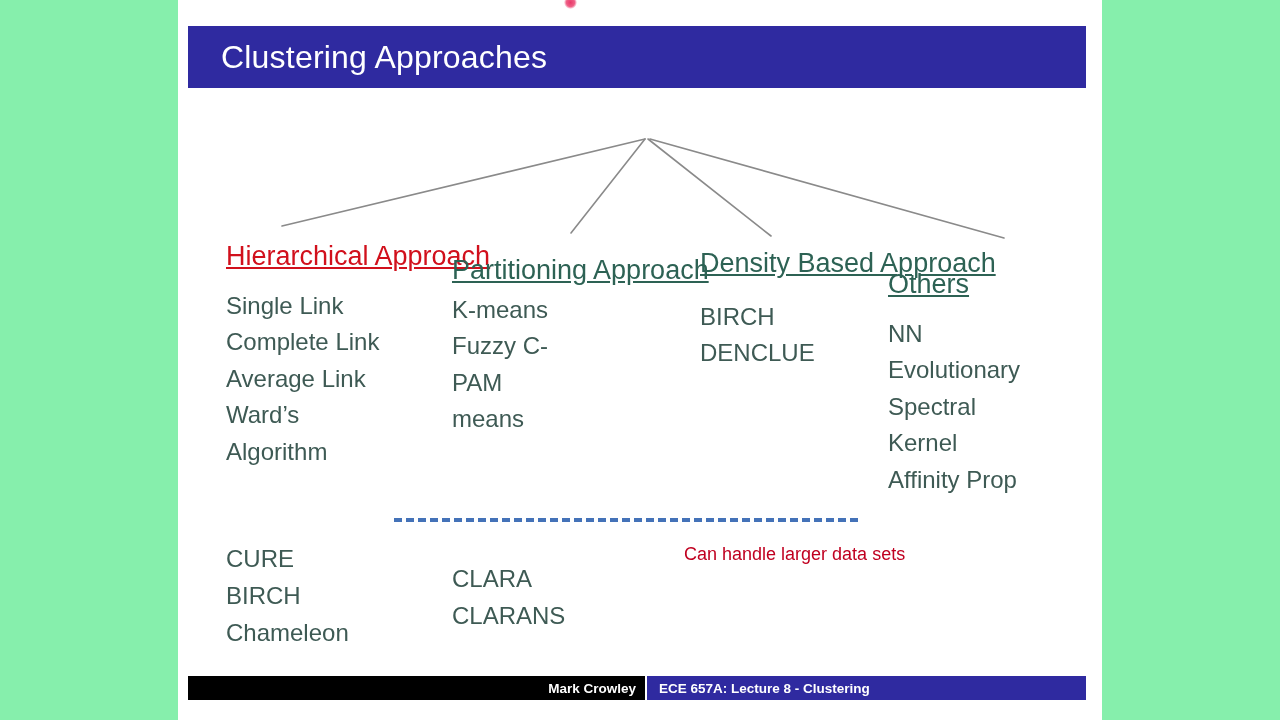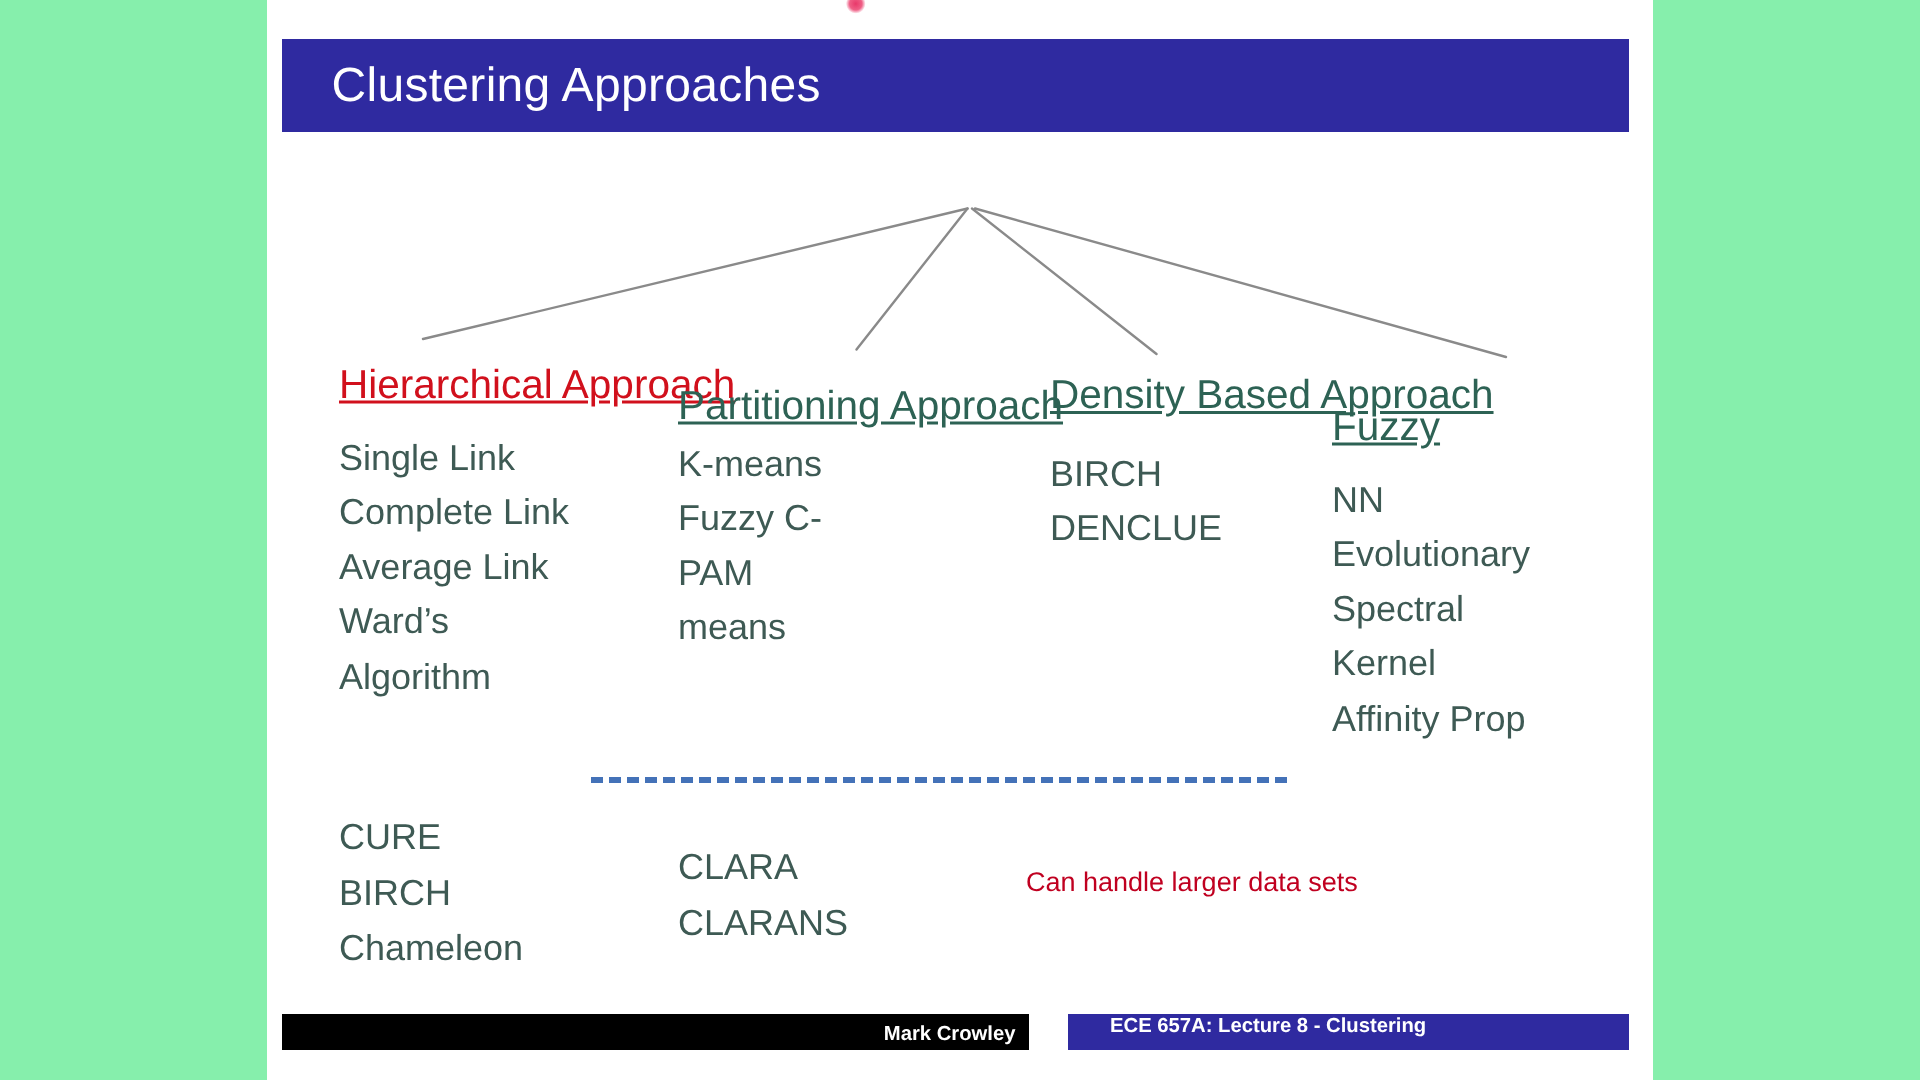--- a/index.html
+++ b/index.html
@@ -133,59 +133,59 @@
     top: 560px;
     color: #3e5a54;
     font-size: 24px;
     line-height: 1.55;
   }
   #lower-hierarchical div, #lower-partitioning div { white-space: nowrap; }
 
   #note-red {
     position: absolute;
     left: 684px;
-    top: 578px;
+    top: 544px;
     color: #c00020;
     font-size: 18px;
     font-weight: 400;
     white-space: nowrap;
   }
 
   
   #footer {
     position: absolute;
     left: 188px;
     top: 676px;
     width: 898px;
     height: 24px;
     display: flex;
   }
   #footer-left {
     background: #000000;
-    width: 498px;
+    width: 457px;
     display: flex;
     align-items: center;
     justify-content: flex-end;
     padding-right: 9px;
     box-sizing: border-box;
   }
   #footer-author {
     color: #ffffff;
     font-size: 13.5px;
     font-weight: bold;
     white-space: nowrap;
   }
   #footer-right {
     background: #2f2aa0;
     flex: 1;
     display: flex;
-    padding-left: 28px;
+    align-items: center;
+    padding-left: 12px;
     box-sizing: border-box;
     border-left: 2px solid #ffffff;
-    margin-left: 24px;
   }
   #footer-course {
     color: #ffffff;
     font-size: 13.5px;
     font-weight: bold;
     white-space: nowrap;
   }
 </style>
 </head>
 <body>
@@ -236,21 +236,21 @@
 
   <div class="col" id="col-density">
     <div class="col-head head-green">Density Based Approach</div>
     <div class="col-items">
       <div>BIRCH</div>
       <div>DENCLUE</div>
     </div>
   </div>
 
   <div class="col" id="col-others">
-    <div class="col-head head-green">Fuzzy</div>
+    <div class="col-head head-green">Others</div>
     <div class="col-items">
       <div>NN</div>
       <div>Evolutionary</div>
       <div>Spectral</div>
       <div>Kernel</div>
       <div>Affinity Prop</div>
     </div>
   </div>
 
   <div id="lower-hierarchical">

